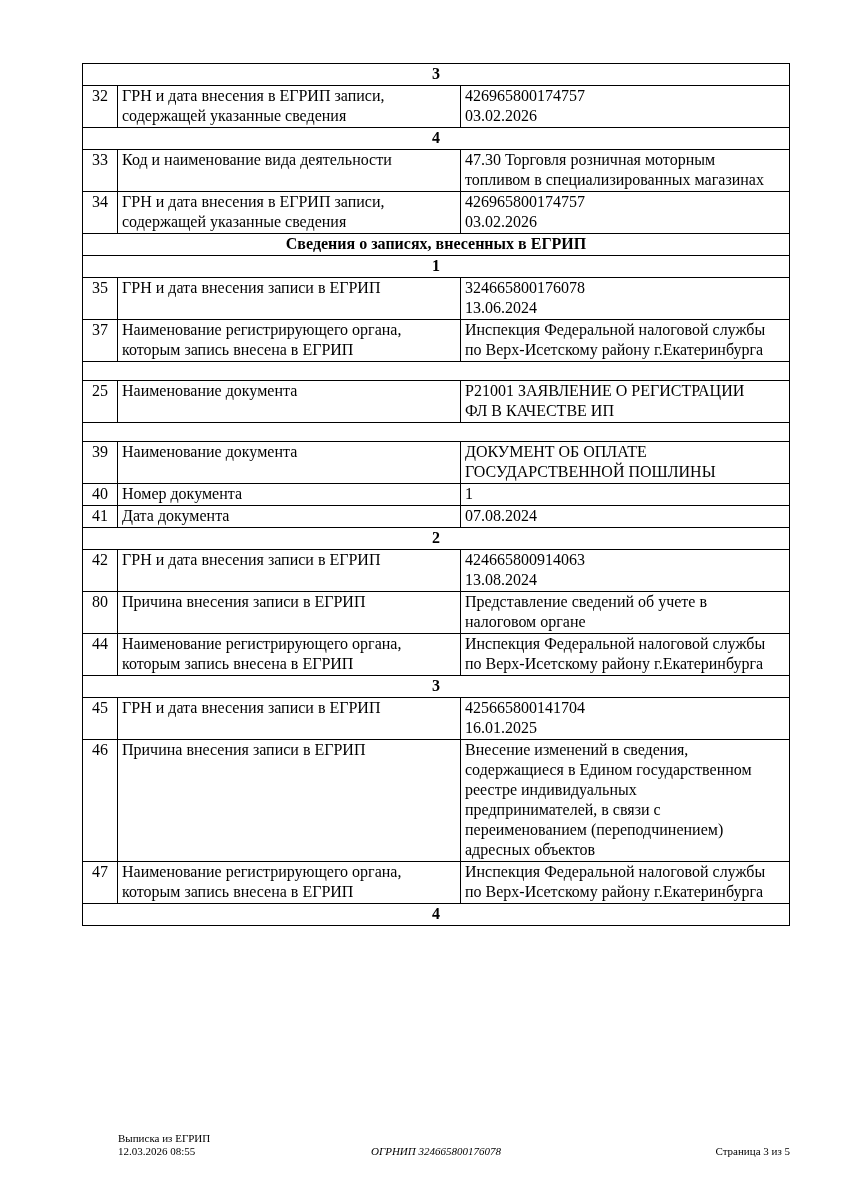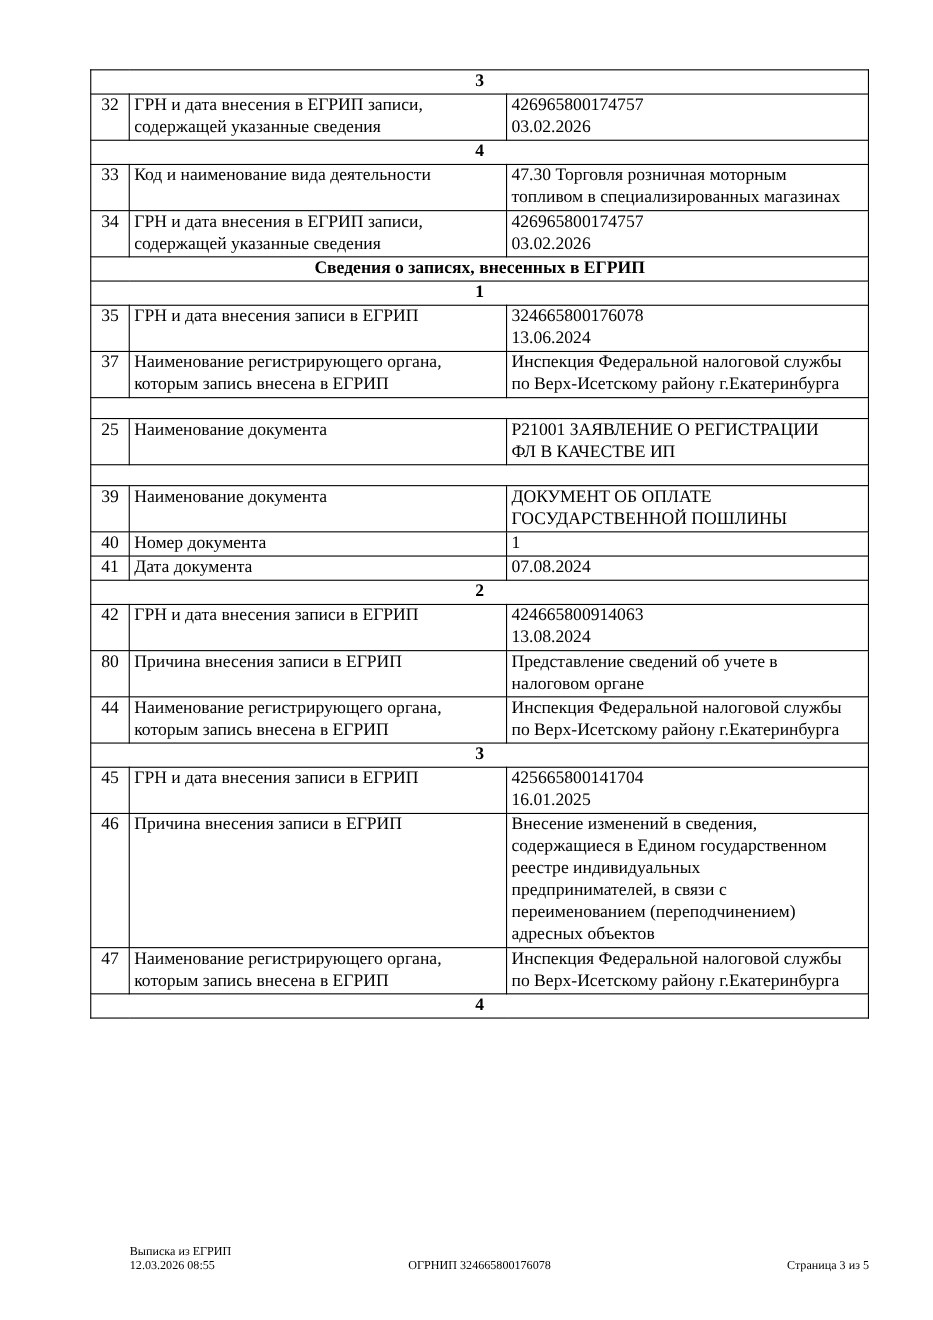--- a/index.html
+++ b/index.html
@@ -65,20 +65,21 @@
     left: 0;
     top: 0;
     margin-left: 36px;
   }
   .footer-center {
     position: absolute;
     left: 0;
     right: 0;
     top: 13px;
     text-align: center;
+    font-style: italic;
   }
   .footer-right {
     position: absolute;
     right: 0;
     top: 13px;
     text-align: left;
   }
 </style>
 </head>
 <body>

